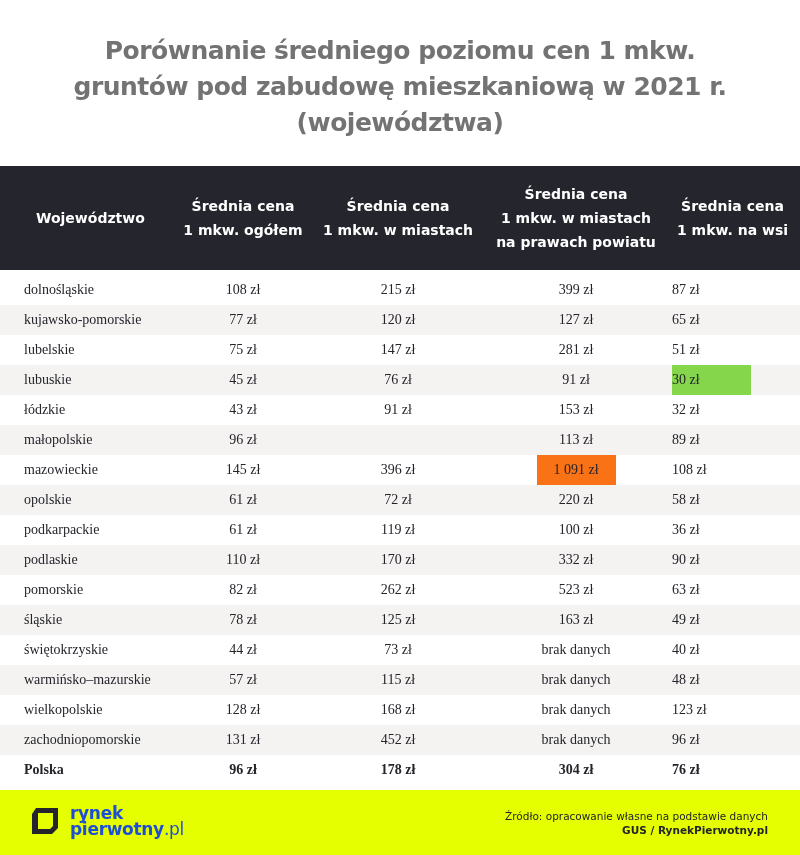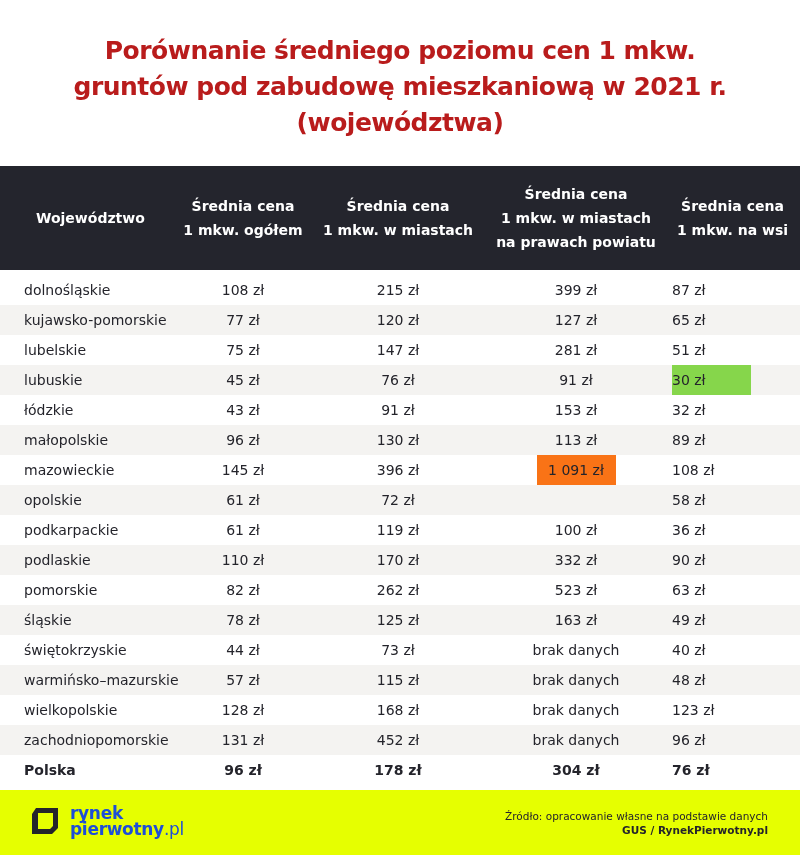--- a/index.html
+++ b/index.html
@@ -1,35 +1,35 @@
 <!DOCTYPE html>
 <html><head>
 <meta charset="utf-8">
 <style>
   * { box-sizing: border-box; margin: 0; padding: 0; }
   html, body { width: 800px; height: 855px; background: #ffffff; overflow: hidden; }
   body { font-family: "DejaVu Sans", sans-serif; color: #24242b; position: relative; }
 
   .title-wrap { position: absolute; left: 0; top: 0; width: 800px; height: 165px; }
   .title { position: absolute; left: 0; top: 33px; width: 800px; text-align: center;
-           font-size: 25px; font-weight: bold; line-height: 36px; color: #b91c1c; letter-spacing: -0.5px; }
+           font-size: 25px; font-weight: bold; line-height: 36px; color: #737373; letter-spacing: -0.5px; }
   .title span { display: block; }
 
   .thead { position: absolute; left: 0; top: 166px; width: 800px; height: 104px; background: #24252d; color: #ffffff; }
   .th { position: absolute; top: 0; height: 104px; display: flex; flex-direction: column; justify-content: center;
         font-size: 14px; line-height: 24px; font-weight: bold; }
   .th span { display: block; }
   .th.c0 { left: 24px; width: 150px; text-align: left; margin-left: 12px; }
   .th.center { text-align: center; }
   .th.c1 { left: 168px; width: 150px; }
   .th.c2 { left: 318px; width: 160px; }
   .th.c3 { left: 480px; width: 192px; }
   .th.c4 { left: 670px; width: 125px; }
 
-  .tbody { position: absolute; left: 0; top: 275px; width: 800px; }
+  .tbody { position: absolute; left: 0; top: 275px; width: 800px; font-family: Liberation Serif, serif; }
   .row { position: relative; height: 30px; width: 800px; font-size: 14px; }
   .row.alt { background: #f4f3f1; }
   .cell { position: absolute; top: 0; height: 30px; line-height: 30px; white-space: nowrap; }
   .cell.name { left: 24px; width: 170px; text-align: left; }
   .cell.v1 { left: 168px; width: 150px; text-align: center; }
   .cell.v2 { left: 318px; width: 160px; text-align: center; }
   .cell.v3 { left: 496px; width: 160px; text-align: center; }
   .cell.v4 { left: 672px; width: 120px; }
   .hl { display: inline-block; width: 79px; height: 30px; line-height: 30px; }
   .row.total { font-weight: bold; }
@@ -110,37 +110,37 @@
   <div class="row">
     <div class="cell name">łódzkie</div>
     <div class="cell v1">43 zł</div>
     <div class="cell v2">91 zł</div>
     <div class="cell v3">153 zł</div>
     <div class="cell v4">32 zł</div>
   </div>
   <div class="row alt">
     <div class="cell name">małopolskie</div>
     <div class="cell v1">96 zł</div>
-    <div class="cell v2">130 zł</div>
     <div class="cell v3">113 zł</div>
     <div class="cell v4">89 zł</div>
   </div>
   <div class="row">
     <div class="cell name">mazowieckie</div>
     <div class="cell v1">145 zł</div>
     <div class="cell v2">396 zł</div>
     <div class="cell v3">
       <span class="hl" style="background:#f97316;">1 091 zł</span>
     </div>
     <div class="cell v4">108 zł</div>
   </div>
   <div class="row alt">
     <div class="cell name">opolskie</div>
     <div class="cell v1">61 zł</div>
     <div class="cell v2">72 zł</div>
+    <div class="cell v3">220 zł</div>
     <div class="cell v4">58 zł</div>
   </div>
   <div class="row">
     <div class="cell name">podkarpackie</div>
     <div class="cell v1">61 zł</div>
     <div class="cell v2">119 zł</div>
     <div class="cell v3">100 zł</div>
     <div class="cell v4">36 zł</div>
   </div>
   <div class="row alt">

